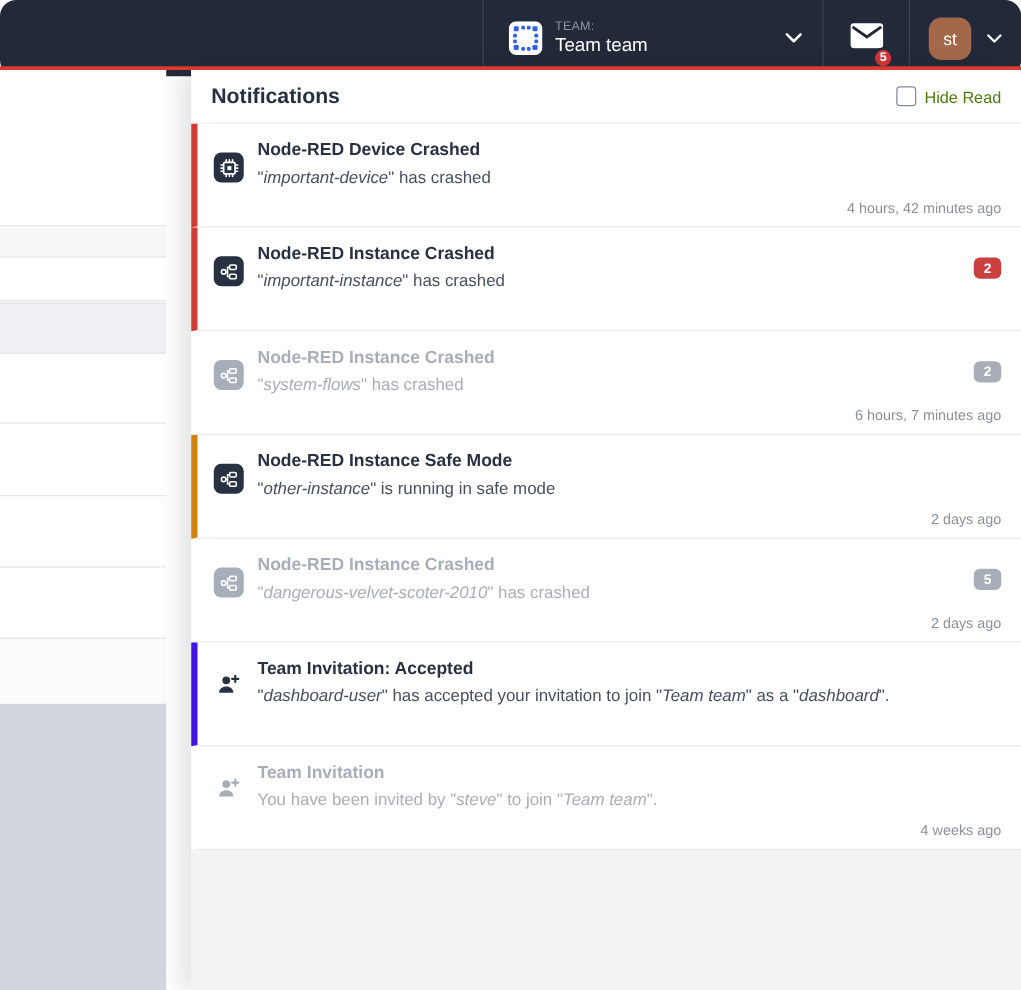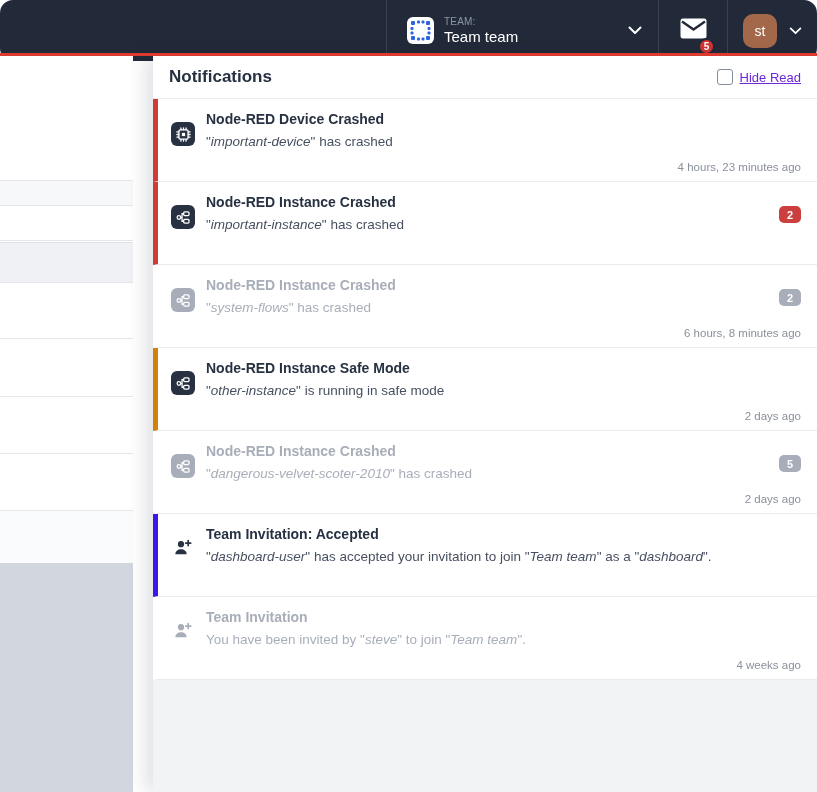--- a/index.html
+++ b/index.html
@@ -42,21 +42,21 @@
   .bg-block { position:absolute; left:0; top:507px; width:100%; bottom:0; background:#d2d6de; }
 
   
   .panel { position:absolute; left:133px; top:56px; right:0; bottom:0; background:#f1f3f5;
            box-shadow:-9px 0 16px rgba(25,35,55,.12); display:flex; flex-direction:column;margin-left:20px; }
   .panel-hdr { height:43px; background:#fff; display:flex; align-items:center;
                justify-content:space-between; padding:0 16px; border-bottom:1px solid #e9ebee; }
   .panel-title { font-size:17px; font-weight:bold; color:#253041; }
   .hide-read { display:flex; align-items:center; gap:7px; cursor:pointer; }
   .checkbox { width:16px; height:16px; border:1px solid #848c99; border-radius:3px; background:#fff; }
-  .hide-read-label { font-size:13px; color:#6d28d9;text-decoration:underline; }
+  .hide-read-label { font-size:13px; color:#4d7c0f; }
 
   .nlist { background:#fff; }
   .item { min-height:83px; padding:10px 16px 8px 13px; border-left:5px solid transparent;
           border-bottom:1px solid #e9ebee; display:flex; flex-direction:column; cursor:pointer; }
   .item-top { display:flex; align-items:center; gap:11px; }
   .nicon { width:24px; height:24px; flex:0 0 24px; margin-top:7px; border-radius:6px;
            background:#273142; color:#fff; display:flex; align-items:center; justify-content:center; }
   .nicon svg { display:none; }
   .nicon[data-type="device"]   .svg-device   { display:block; }
   .nicon[data-type="instance"] .svg-instance { display:block; }
@@ -169,21 +169,21 @@
           </g>
         </svg>
 
       </span>
       <span class="texts">
         <span class="n-title" style="display:block">Node-RED Device Crashed</span>
         <span class="n-body" style="display:block"><span>"</span><em>important-device</em><span>" has crashed</span></span>
       </span>
 
     </div>
-    <div class="n-time">4 hours, 23 minutes ago</div>
+    <div class="n-time">4 hours, 42 minutes ago</div>
   </div>
         <div class="item" style="border-left-color: rgb(210, 58, 53);">
     <div class="item-top">
       <span class="nicon" data-type="instance">
 
         <svg class="svg-instance" width="17" height="17" viewBox="0 0 20 20">
           <circle cx="4.6" cy="10" r="2.1" fill="none" stroke="currentColor" stroke-width="1.5"></circle>
           <path d="M6.7 10h1.6M8.3 10V5.6h1.8M8.3 10v4.4h1.8" fill="none" stroke="currentColor" stroke-width="1.5" stroke-linecap="round"></path>
           <rect x="10.2" y="3.5" width="6.3" height="4.2" rx="1.3" fill="none" stroke="currentColor" stroke-width="1.5"></rect>
           <rect x="10.2" y="12.3" width="6.3" height="4.2" rx="1.3" fill="none" stroke="currentColor" stroke-width="1.5"></rect>
@@ -208,21 +208,21 @@
           <rect x="10.2" y="12.3" width="6.3" height="4.2" rx="1.3" fill="none" stroke="currentColor" stroke-width="1.5"></rect>
         </svg>
 
       </span>
       <span class="texts">
         <span class="n-title" style="display:block">Node-RED Instance Crashed</span>
         <span class="n-body" style="display:block"><span>"</span><em>system-flows</em><span>" has crashed</span></span>
       </span>
       <span class="badge">2</span>
     </div>
-    <div class="n-time">6 hours, 8 minutes ago</div>
+    <div class="n-time">6 hours, 7 minutes ago</div>
   </div>
         <div class="item" style="border-left-color: rgb(210, 130, 11);">
     <div class="item-top">
       <span class="nicon" data-type="instance">
 
         <svg class="svg-instance" width="17" height="17" viewBox="0 0 20 20">
           <circle cx="4.6" cy="10" r="2.1" fill="none" stroke="currentColor" stroke-width="1.5"></circle>
           <path d="M6.7 10h1.6M8.3 10V5.6h1.8M8.3 10v4.4h1.8" fill="none" stroke="currentColor" stroke-width="1.5" stroke-linecap="round"></path>
           <rect x="10.2" y="3.5" width="6.3" height="4.2" rx="1.3" fill="none" stroke="currentColor" stroke-width="1.5"></rect>
           <rect x="10.2" y="12.3" width="6.3" height="4.2" rx="1.3" fill="none" stroke="currentColor" stroke-width="1.5"></rect>

